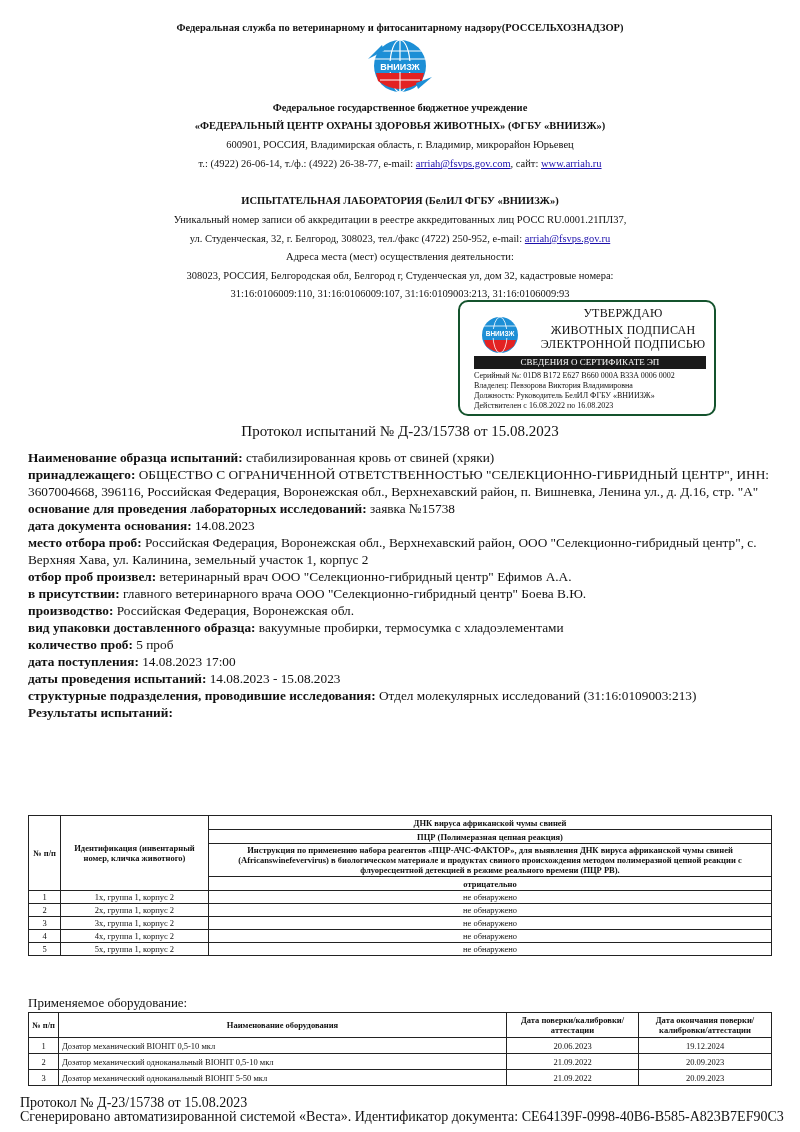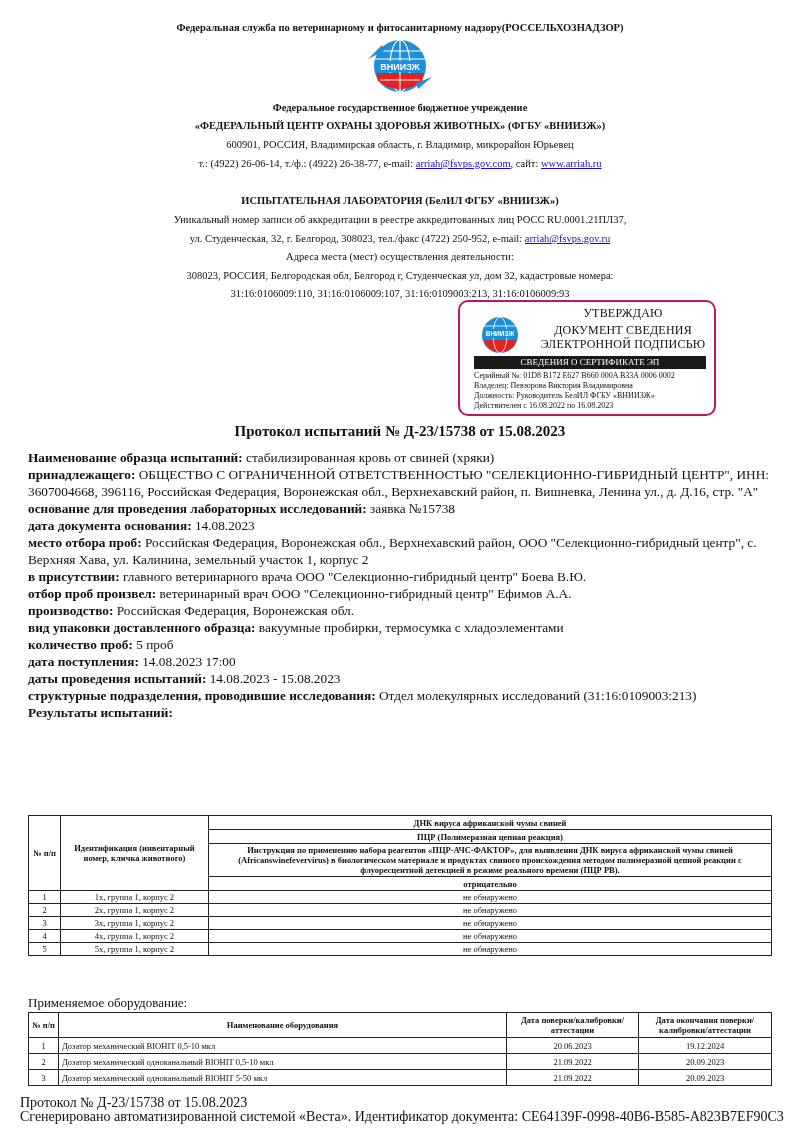--- a/index.html
+++ b/index.html
@@ -4,26 +4,26 @@
 <style>
   html, body { margin: 0; padding: 0; background: #ffffff; }
   body { width: 800px; height: 1132px; position: relative; overflow: hidden; font-family: "Liberation Serif", serif; color: #111; }
   .abs { position: absolute; }
   .center { text-align: center; left: 0; width: 800px; }
   .hdr-agency { top: 22px; font-size: 10.5px; font-weight: bold; }
   .logo-main { top: 37px; left: 360px; width: 80px; height: 58px; }
   .hline { font-size: 10.5px; line-height: 16px; }
   .b { font-weight: bold; }
   a.lnk { color: #1a0dab; text-decoration: underline; }
-  .stamp { left: 458px; top: 300px; width: 258px; height: 116px; border: 2px solid #be185d; border-radius: 10px; box-sizing: border-box; }
+  .stamp { left: 458px; top: 300px; width: 258px; height: 116px; border: 2px solid #14532d; border-radius: 10px; box-sizing: border-box; }
   .stamp-logo { position: absolute; left: 14px; top: 12px; width: 52px; height: 42px; }
   .stamp-title { position: absolute; left: 70px; width: 186px; text-align: center; font-size: 12px; line-height: 13px; letter-spacing: 0.2px; }
   .stamp-bar { position: absolute; left: 14px; top: 54px; width: 232px; height: 13px; background: #1a1a1a; color: #fff; font-size: 9px; line-height: 13px; text-align: center; }
   .stamp-info { position: absolute; left: 14px; top: 69px; font-size: 8px; line-height: 10px; }
-  .title { top: 423px; font-size: 15px; font-weight: bold; }
+  .title { top: 423px; font-size: 15px; font-weight: normal; }
   .body-text { left: 28px; width: 752px; top: 449px; font-size: 13.3px; line-height: 17px; }
   .body-text p { margin: 0; }
   table { border-collapse: collapse; font-family: "Liberation Serif", serif; }
   .res { left: 28px; top: 815px; width: 744px; font-size: 8.5px; }
   .res td { border: 1px solid #222; text-align: center; padding: 1px 3px; }
   .res .hb { font-weight: bold; }
   .eq-label { left: 28px; top: 995px; font-size: 13px; }
   .eq { left: 28px; top: 1012px; width: 744px; font-size: 8.5px; }
   .eq td { border: 1px solid #222; padding: 1px 3px; height: 13px; }
   .eq .c { text-align: center; }
@@ -74,41 +74,41 @@
     <circle cx="26" cy="21" r="18" fill="#1d8fd6"></circle>
     <path d="M10 26 L42 26 L40 32 Q26 44 12 32 Z" fill="#e32222"></path>
     <g stroke="#fff" stroke-width="0.8" fill="none">
         <ellipse cx="26" cy="21" rx="7" ry="18"></ellipse>
         <line x1="10" y1="12" x2="42" y2="12"></line>
       </g>
     <rect x="9" y="15" width="34" height="9" rx="2" fill="#1d8fd6"></rect>
     <text x="26" y="22" text-anchor="middle" font-family="Liberation Sans, sans-serif" font-weight="bold" font-size="6.5" fill="#fff">ВНИИЗЖ</text>
   </svg>
   <div class="stamp-title" style="top:5px;">УТВЕРЖДАЮ</div>
-  <div class="stamp-title" style="top:22px;">ДОКУМЕНТ СВЕДЕНИЯ</div>
+  <div class="stamp-title" style="top:22px;">ЖИВОТНЫХ ПОДПИСАН</div>
   <div class="stamp-title" style="top:36px;">ЭЛЕКТРОННОЙ ПОДПИСЬЮ</div>
   <div class="stamp-bar">СВЕДЕНИЯ О СЕРТИФИКАТЕ ЭП</div>
   <div class="stamp-info">
     <div>Серийный №: 01D8 B172 E627 B660 000A B33A 0006 0002</div>
     <div>Владелец: Певзорова Виктория Владимировна</div>
     <div>Должность: Руководитель БелИЛ ФГБУ «ВНИИЗЖ»</div>
     <div>Действителен с 16.08.2022 по 16.08.2023</div>
   </div>
 </div>
 
 <div class="abs center title">Протокол испытаний № Д-23/15738 от 15.08.2023</div>
 
 <div class="abs body-text">
   <p><span class="b">Наименование образца испытаний:</span><span> стабилизированная кровь от свиней (хряки)</span></p>
   <p><span class="b">принадлежащего:</span><span> ОБЩЕСТВО С ОГРАНИЧЕННОЙ ОТВЕТСТВЕННОСТЬЮ "СЕЛЕКЦИОННО-ГИБРИДНЫЙ ЦЕНТР", ИНН: 3607004668, 396116, Российская Федерация, Воронежская обл., Верхнехавский район, п. Вишневка, Ленина ул., д. Д.16, стр. "А"</span></p>
   <p><span class="b">основание для проведения лабораторных исследований:</span><span> заявка №15738</span></p>
   <p><span class="b">дата документа основания:</span><span> 14.08.2023</span></p>
   <p><span class="b">место отбора проб:</span><span> Российская Федерация, Воронежская обл., Верхнехавский район, ООО "Селекционно-гибридный центр", с. Верхняя Хава, ул. Калинина, земельный участок 1, корпус 2</span></p>
+  <p><span class="b">отбор проб произвел:</span><span> ветеринарный врач ООО "Селекционно-гибридный центр" Ефимов А.А.</span></p>
   <p><span class="b">в присутствии:</span><span> главного ветеринарного врача ООО "Селекционно-гибридный центр" Боева В.Ю.</span></p>
-  <p><span class="b">отбор проб произвел:</span><span> ветеринарный врач ООО "Селекционно-гибридный центр" Ефимов А.А.</span></p>
   <p><span class="b">производство:</span><span> Российская Федерация, Воронежская обл.</span></p>
   <p><span class="b">вид упаковки доставленного образца:</span><span> вакуумные пробирки, термосумка с хладоэлементами</span></p>
   <p><span class="b">количество проб:</span><span> 5 проб</span></p>
   <p><span class="b">дата поступления:</span><span> 14.08.2023 17:00</span></p>
   <p><span class="b">даты проведения испытаний:</span><span> 14.08.2023 - 15.08.2023</span></p>
   <p><span class="b">структурные подразделения, проводившие исследования:</span><span> Отдел молекулярных исследований (31:16:0109003:213)</span></p>
   <p class="b">Результаты испытаний:</p>
 </div>
 
 <table class="abs res">

